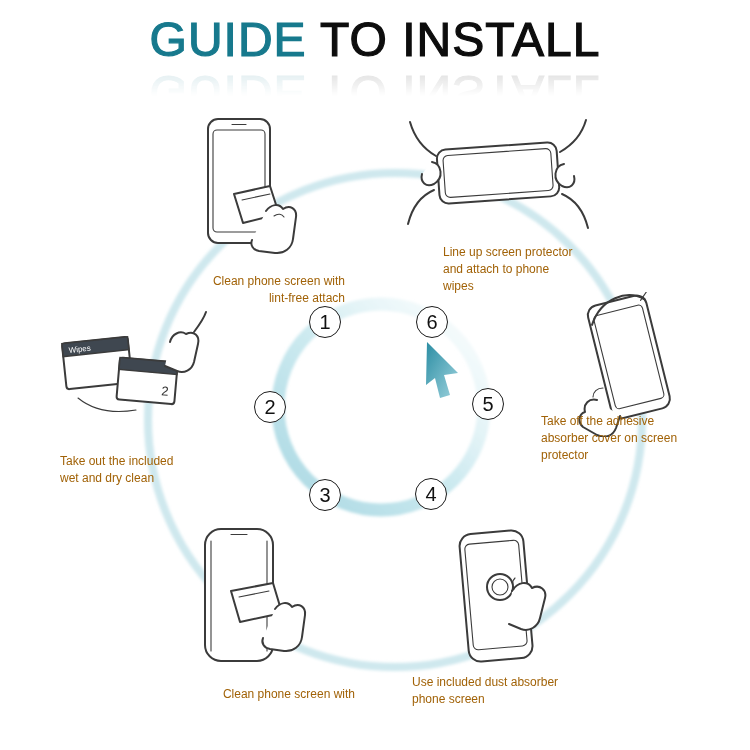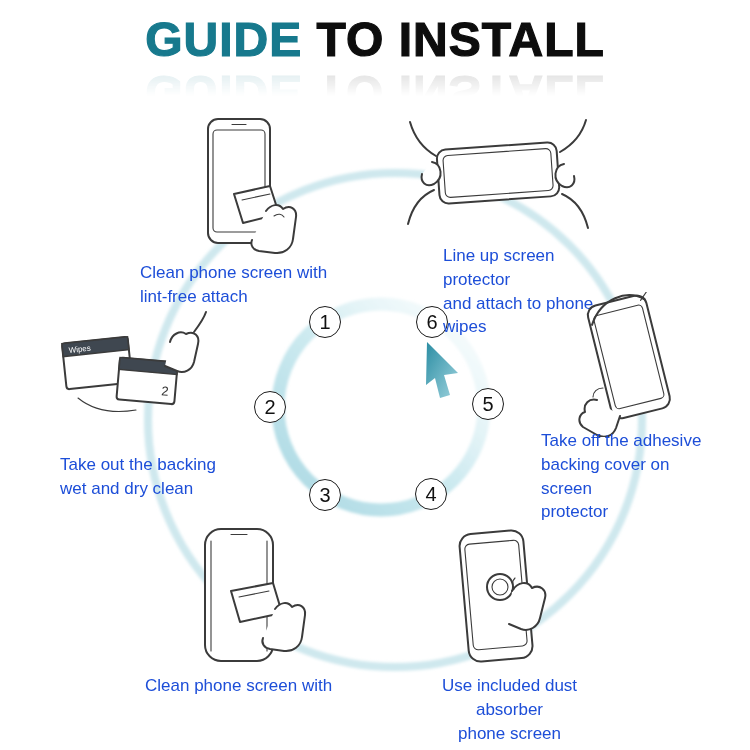--- a/index.html
+++ b/index.html
@@ -5,21 +5,21 @@
   html,body { margin:0; padding:0; background:#ffffff; }
   .canvas {
     position:relative; width:750px; height:750px; margin:0 auto;
     background:#ffffff; overflow:hidden;
     font-family:"Liberation Sans", sans-serif; color:#111;
   }
 
   
   .title {
     position:absolute; top:14px; left:0; width:750px;
-    text-align:center; font-size:48px; font-weight:bold;
+    text-align:center; font-size:48px; font-weight:normal;
     letter-spacing:1px; line-height:1.1; white-space:nowrap;
     -webkit-text-stroke:1.2px currentColor;
   }
   .t-accent { color:#17798d; -webkit-text-stroke:1.2px #17798d; }
   .t-rest   { color:#0d0d0d; -webkit-text-stroke:1.2px #0d0d0d; }
   .title-reflection {
     position:absolute; top:96%; left:0; width:100%;
     opacity:0.20; pointer-events:none;
     -webkit-mask-image:linear-gradient(to bottom, rgba(0,0,0,0.8) 0%, rgba(0,0,0,0) 60%);
             mask-image:linear-gradient(to bottom, rgba(0,0,0,0.8) 0%, rgba(0,0,0,0) 60%);
@@ -53,28 +53,28 @@
   .thin { stroke-width:1.1; }
   .fillw { fill:#ffffff; }
   .ill-1 { left:178px; top:116px; }
   .ill-6 { left:398px; top:112px; }
   .ill-2 { left:58px;  top:302px; }
   .ill-5 { left:545px; top:292px; }
   .ill-3 { left:183px; top:525px; }
   .ill-4 { left:438px; top:525px; }
 
   
-  .label { position:absolute; font-size:17px; line-height:1.4; color:#1d4ed8; }
-  .label.center { text-align:left; }
+  .label { position:absolute; font-size:12px; line-height:1.4; color:#a16207; }
+  .label.center { text-align:right;margin-top:12px; }
   .label-1 { left:140px; top:261px; width:205px; }
   .label-6 { left:443px; top:244px; width:170px; }
   .label-2 { left:60px;  top:453px; width:165px; }
-  .label-5 { left:541px; top:429px; width:175px; }
+  .label-5 { left:541px; top:413px; width:175px; }
   .label-3 { left:145px; top:674px; width:210px; }
-  .label-4 { left:412px; top:674px; width:195px;text-align:center; }
+  .label-4 { left:412px; top:674px; width:195px; }
 </style>
 </head>
 <body>
 
 <div class="canvas">
 
   <svg class="rings" width="750" height="750" viewBox="0 0 750 750">
     <defs>
       <linearGradient id="ringGrad" x1="0" y1="1" x2="1" y2="0">
         <stop offset="0" stop-color="#a9d8e2"></stop>
@@ -161,39 +161,39 @@
         <rect x="60" y="58" width="58" height="42" rx="3" class="ink fillw"></rect>
         <rect x="60" y="58" width="58" height="12" fill="#3f4750" stroke="#3b3b3b" stroke-width="1.5"></rect>
         <text x="104" y="92" font-size="13" fill="#333333">2</text>
       </g>
       <path d="M112,40 c2,-8 10,-12 16,-8 c8,-4 14,2 12,10 l-4,18 c-2,8 -10,12 -17,9 l-12,-5" class="ink fillw"></path>
       <path d="M136,30 C142,22 146,16 148,10" class="ink"></path>
       <path d="M20,96 q22,18 58,12" class="ink thin"></path>
     </svg>
   </div>
   <div class="label label-2">
-    <div>Take out the backing</div>
+    <div>Take out the included</div>
     <div>wet and dry clean</div>
   </div>
 
   <div class="ill ill-5">
     <svg width="165" height="145" viewBox="0 0 165 145">
       <g transform="rotate(-14 80 70)">
         <rect x="55" y="8" width="60" height="116" rx="10" class="ink fillw"></rect>
         <rect x="60" y="18" width="50" height="96" rx="4" class="ink thin"></rect>
         <path d="M57,26 C72,2 100,0 114,14" class="ink"></path>
         <path d="M110,14 l9,-8" class="ink thin"></path>
       </g>
       <path d="M52,108 c-8,-2 -14,4 -12,12 c-6,2 -8,10 -2,15 l14,8 c8,4 16,1 19,-7 l4,-12" class="ink fillw"></path>
       <path d="M58,96 c-6,0 -10,4 -10,9" class="ink thin"></path>
     </svg>
   </div>
   <div class="label label-5">
     <div>Take off the adhesive</div>
-    <div>backing cover on screen</div>
+    <div>absorber cover on screen</div>
     <div>protector</div>
   </div>
 
   <div class="ill ill-3">
     <svg width="140" height="150" viewBox="0 0 140 150">
       <rect x="22" y="4" width="68" height="132" rx="16" class="ink fillw"></rect>
       <path d="M28,16 v110" class="ink thin"></path>
       <path d="M84,16 v110" class="ink thin"></path>
       <line x1="48" y1="9.5" x2="64" y2="9.5" class="ink thin"></line>
       <polygon points="48,66 90,58 99,88 57,97" class="ink fillw"></polygon>

